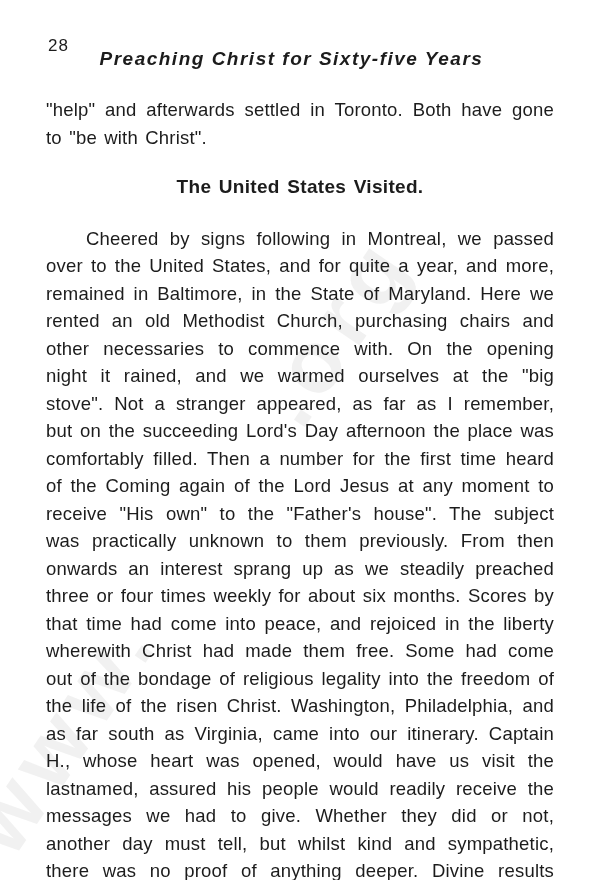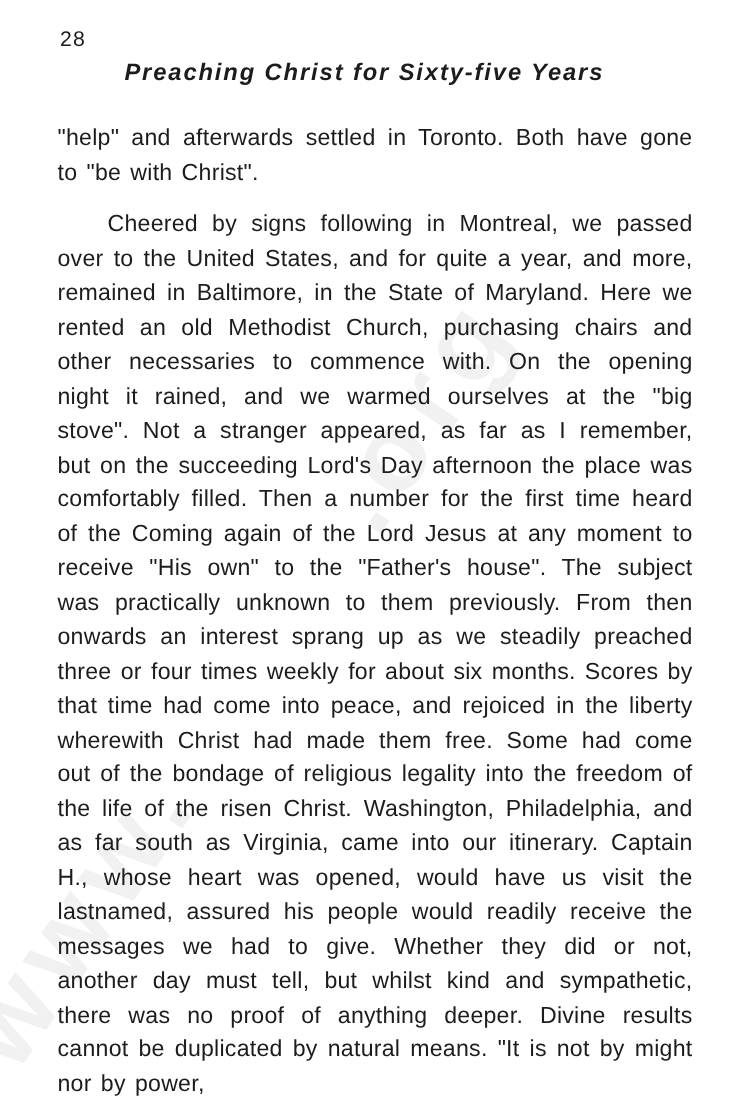--- a/index.html
+++ b/index.html
@@ -18,21 +18,21 @@
     box-sizing: border-box;
   }
   .page-inner {
     position: relative;
     z-index: 2;
     padding: 22px 46px 0 46px;
     box-sizing: border-box;
   }
   .page-header {
     display: flex;
-    align-items: flex-start;
+    align-items: center;
     margin-bottom: 26px;
   }
   .page-number {
     font-size: 17px;
     font-weight: 400;
     letter-spacing: 1px;
     margin-left: 2px;
   }
   .header-title {
     flex: 1;
@@ -105,20 +105,21 @@
 
     <div class="page-header">
       <span class="page-number">28</span>
       <span class="header-title">Preaching Christ for Sixty-five Years</span>
     </div>
 
     <div class="body-text">
 
       <p class="para para-continuation">"help" and afterwards settled in Toronto.  Both have gone to "be with Christ".</p>
 
+      <h2 class="section-heading">The United States Visited.</h2>
 
       <p class="para para-indent">Cheered by signs following in Montreal, we passed over to the United States, and for quite a year, and more, remained in Baltimore, in the State of Maryland.  Here we rented an old Methodist Church, purchasing chairs and other necessaries to commence with.  On the opening night it rained, and we warmed ourselves at the "big stove".  Not a stranger appeared, as far as I remember, but on the succeeding Lord's Day afternoon the place was comfortably filled.  Then a number for the first time heard of the Coming again of the Lord Jesus at any moment to receive "His own" to the "Father's house".  The subject was practically unknown to them previously.  From then onwards an interest sprang up as we steadily preached three or four times weekly for about six months.  Scores by that time had come into peace, and rejoiced in the liberty wherewith Christ had made them free.  Some had come out of the bondage of religious legality into the freedom of the life of the risen Christ.  Washington, Philadelphia, and as far south as Virginia, came into our itinerary.  Captain H., whose heart was opened, would have us visit the lastnamed, assured his people would readily receive the messages we had to give.  Whether they did or not, another day must tell, but whilst kind and sympathetic, there was no proof of anything deeper.  Divine results cannot be duplicated by natural means.  "It is not by might nor by power,</p>
 
     </div>
 
   </div>
 
 </div>
 
 </body></html>

